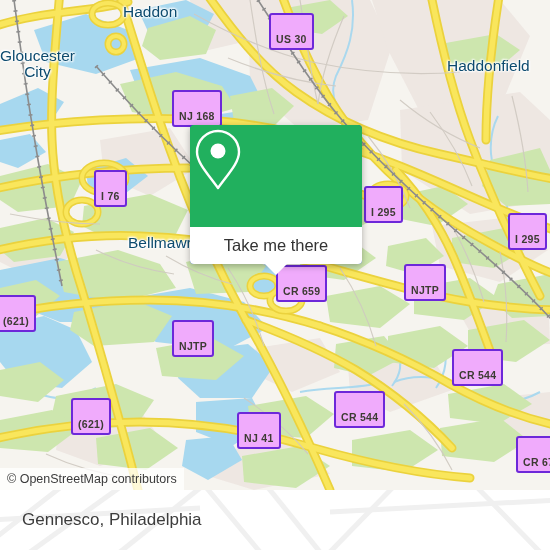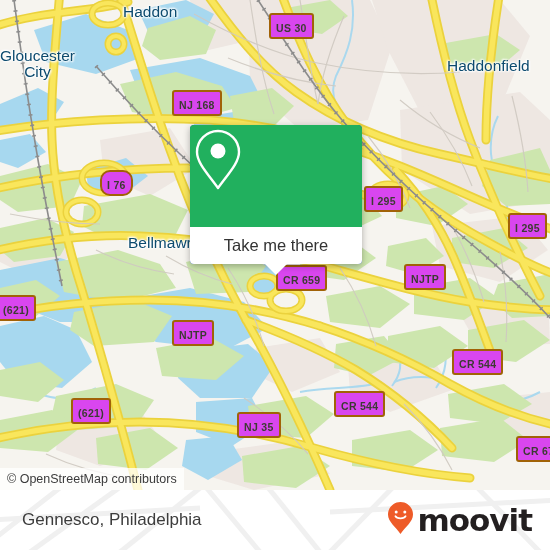--- a/index.html
+++ b/index.html
@@ -5,23 +5,23 @@
   html,body{margin:0;padding:0;background:#fff;}
   body{width:550px;height:550px;overflow:hidden;font-family:"Liberation Sans",sans-serif;}
   #root{position:relative;width:550px;height:550px;overflow:hidden;}
 
   
   #map{position:absolute;left:0;top:0;width:550px;height:490px;overflow:hidden;
        background:#f6f4ef;}
   #map svg{position:absolute;left:0;top:0;}
 
   
-  .shield{position:absolute;background:#d946ef;border:2px solid #a16207;
+  .shield{position:absolute;background:#f0abfc;border:2px solid #6d28d9;
           border-radius:3px;color:#3d3b33;font-weight:bold;font-size:10.5px;
-          line-height:1;padding:8px 5px 3px 5px;white-space:nowrap;
+          line-height:1;padding:19px 5px 3px 5px;white-space:nowrap;
           letter-spacing:.3px;font-family:"Liberation Sans",sans-serif;}
 
   
   .place{position:absolute;color:#0c4a6e;font-size:15.5px;white-space:nowrap;
          font-family:"Liberation Sans",sans-serif;
          text-shadow:0 0 3px #fff,0 0 3px #fff,0 0 2px #fff,1px 1px 2px #fff,-1px -1px 2px #fff;}
   .place.two-line{text-align:center;line-height:1.05;}
 
   
   #attrib{position:absolute;left:0;top:468px;height:22px;display:flex;align-items:center;
@@ -250,31 +250,31 @@
     <div class="place two-line" style="left:0px;top:48px;">
       <div>Gloucester</div>
       <div>City</div>
     </div>
     <div class="place" style="left:128px;top:234px;">
       <span>Bellmawr</span>
     </div>
 
     <div class="shield" style="left:269px;top:13px;"><span>US 30</span></div>
     <div class="shield" style="left:172px;top:90px;"><span>NJ 168</span></div>
-    <div class="shield" style="left:100px;top:170px;border-radius:10px;"><span>I 76</span></div>
+    <div class="shield" style="left:94px;top:170px;"><span>I 76</span></div>
     <div class="shield" style="left:364px;top:186px;"><span>I 295</span></div>
     <div class="shield" style="left:508px;top:213px;"><span>I 295</span></div>
     <div class="shield" style="left:276px;top:265px;text-align:center;"><span>CR 659</span></div>
     <div class="shield" style="left:404px;top:264px;"><span>NJTP</span></div>
     <div class="shield" style="left:-4px;top:295px;"><span>(621)</span></div>
     <div class="shield" style="left:172px;top:320px;"><span>NJTP</span></div>
     <div class="shield" style="left:452px;top:349px;"><span>CR 544</span></div>
     <div class="shield" style="left:71px;top:398px;"><span>(621)</span></div>
     <div class="shield" style="left:334px;top:391px;"><span>CR 544</span></div>
-    <div class="shield" style="left:237px;top:412px;"><span>NJ 35</span></div>
+    <div class="shield" style="left:237px;top:412px;"><span>NJ 41</span></div>
     <div class="shield" style="left:516px;top:436px;"><span>CR 67</span></div>
 
     <div id="attrib">
       <span>© OpenStreetMap contributors</span>
     </div>
 
     <div id="card">
       <div id="card-head" style="background:#21b05e;">
         <span>
           <svg width="56" height="70" viewBox="0 0 56 70" fill="none">
@@ -301,26 +301,15 @@
         <path d="M262,-10 L320,62"></path>
         <path d="M330,62 L400,-10"></path>
         <path d="M470,-10 L540,62"></path>
         <path d="M-10,30 L200,18"></path>
         <path d="M330,22 L560,10"></path>
       </g>
     </svg>
     <div id="place-name">
       <span>Gennesco, Philadelphia</span>
     </div>
-    <div id="brand">
-      <span>
-        <svg width="27" height="34" viewBox="0 0 27 34">
-          <path d="M13.5 1 C6.6 1 1 6.6 1 13.5 C1 21 9 26 13.5 33 C18 26 26 21 26 13.5 C26 6.6 20.4 1 13.5 1 Z" fill="#ee5b28"></path>
-          <circle cx="9.2" cy="11" r="1.5" fill="#ffffff"></circle>
-          <circle cx="17.8" cy="11" r="1.5" fill="#ffffff"></circle>
-          <path d="M8.4 15.2 C10 18.2 17 18.2 18.6 15.2" stroke="#ffffff" stroke-width="1.8" fill="none" stroke-linecap="round"></path>
-        </svg>
-      </span>
-      <span id="brand-word">moovit</span>
-    </div>
   </div>
 
 </div>
 
 </body></html>

